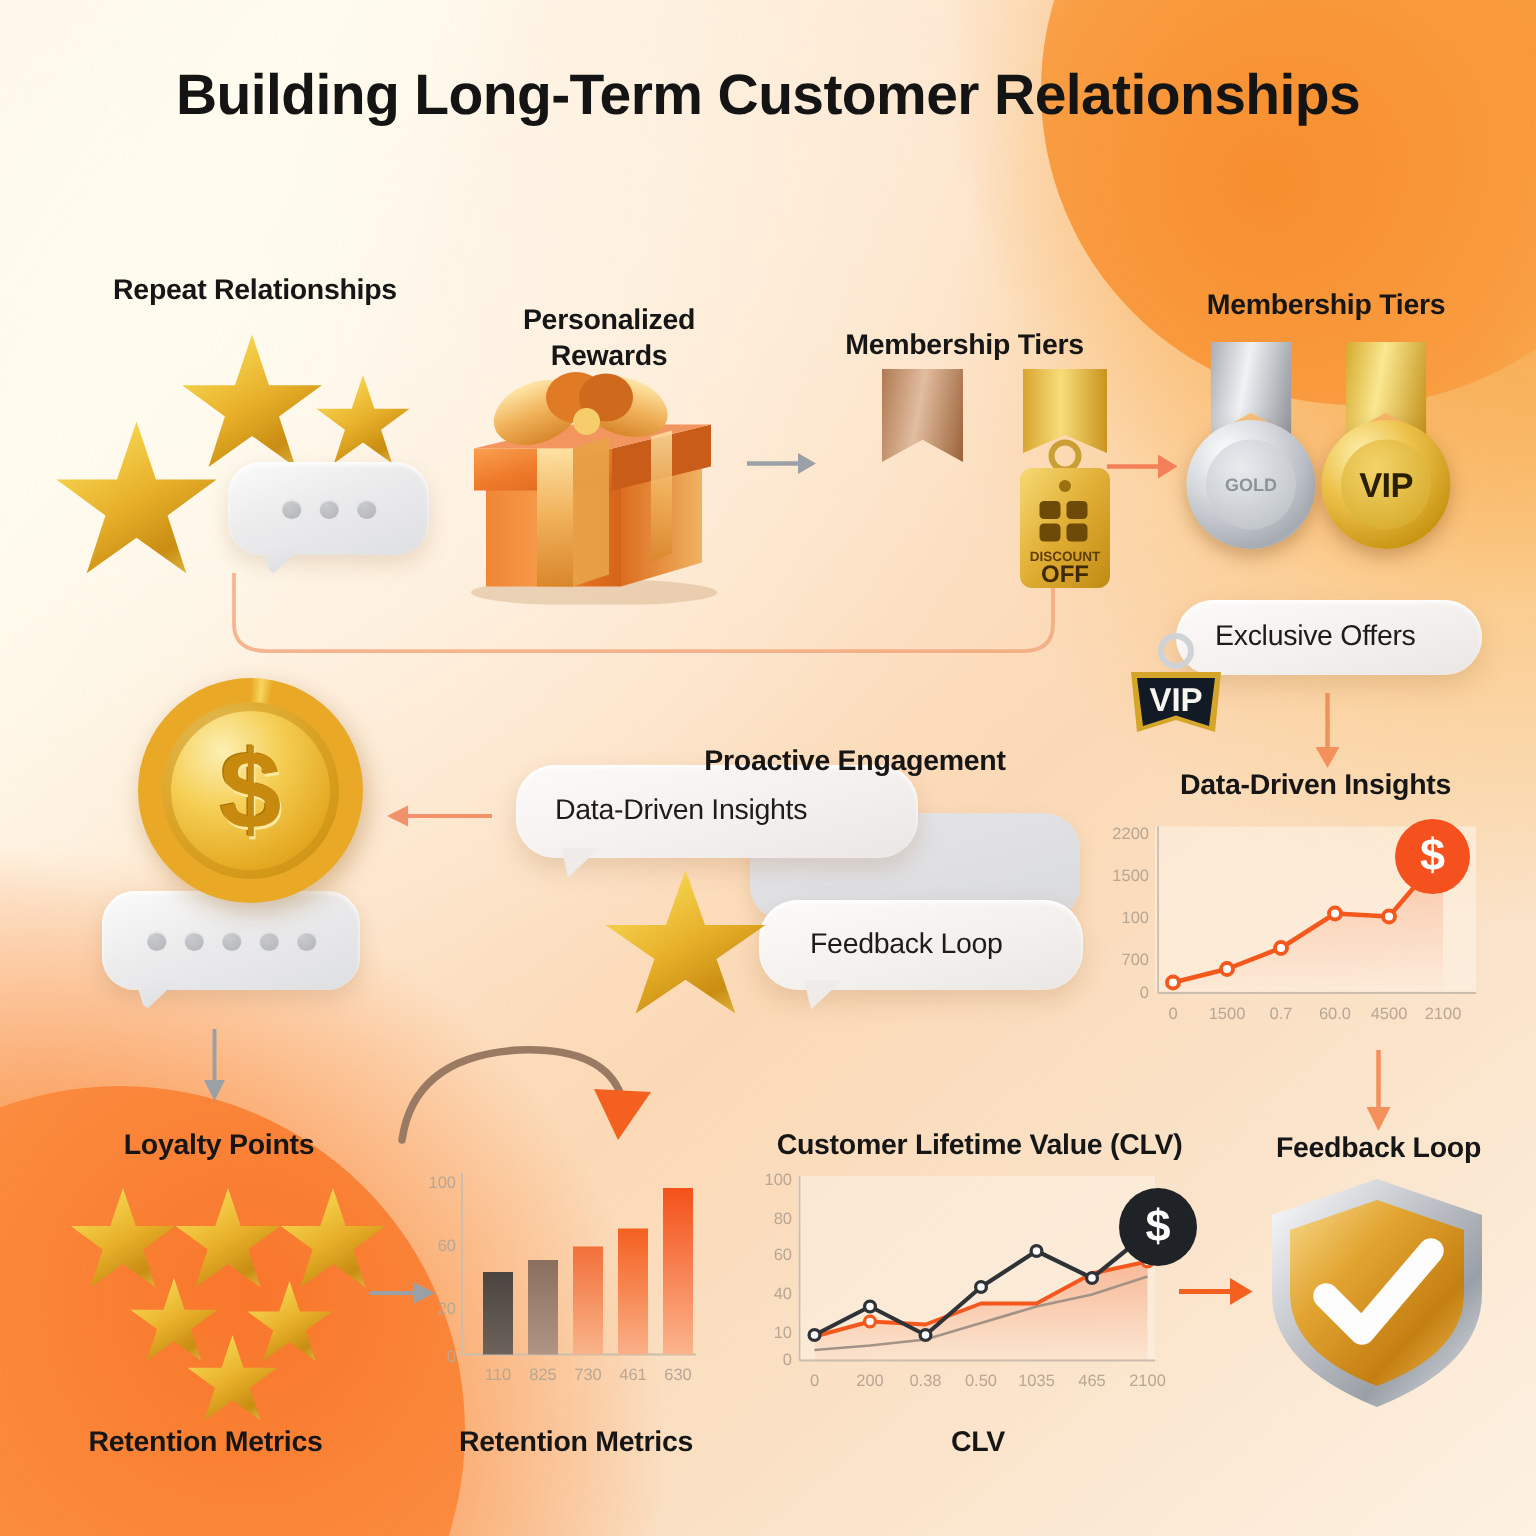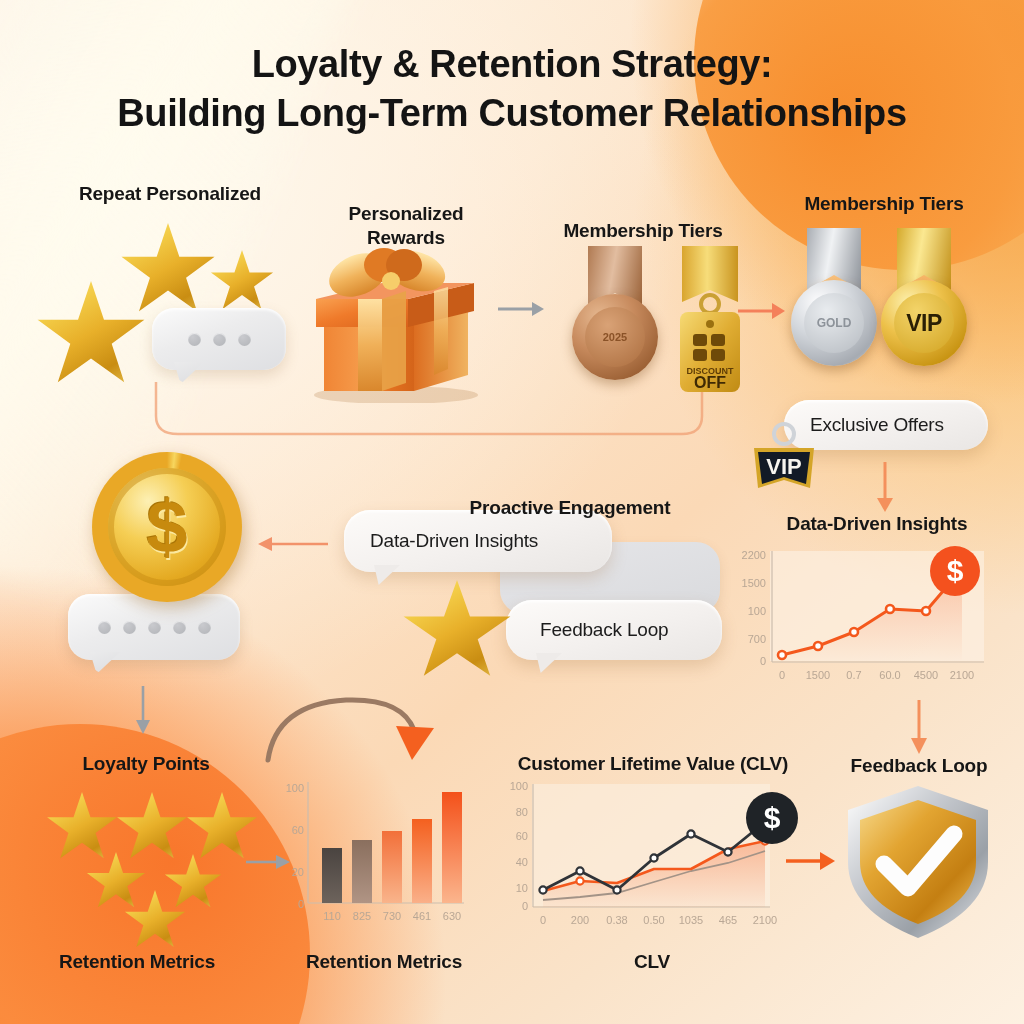--- a/index.html
+++ b/index.html
@@ -158,25 +158,24 @@
 </head>
 <body>
 
 <div id="canvas">
 
   <div class="blob" id="blob-tr"></div>
   <div class="blob" id="blob-bl"></div>
   <div id="light-streak"></div>
 
   <div id="title">
-    <span>Loyalty &amp; Retention Strategy:</span>
     <span class="l2">Building Long-Term Customer Relationships</span>
   </div>
 
-  <div class="lbl" style="left:46px; top:182px; width:248px;">Repeat Personalized</div>
+  <div class="lbl" style="left:46px; top:182px; width:248px;">Repeat Relationships</div>
   <div class="lbl" style="left:320px; top:202px; width:172px;">Personalized
 Rewards</div>
   <div class="lbl" style="left:540px; top:219px; width:206px;">Membership Tiers</div>
   <div class="lbl" style="left:778px; top:192px; width:212px;">Membership Tiers</div>
 
   <div class="star" style="left:120px; top:223px; width:96px; height:96px;"></div>
   <div class="star" style="left:36px;  top:281px; width:110px; height:110px;"></div>
   <div class="star" style="left:210px; top:250px; width:64px; height:64px;"></div>
 
   <div class="bubble3d" style="left:152px; top:308px; width:134px; height:62px;">
@@ -230,25 +229,20 @@
     </g>
   </svg>
 
   <svg class="arrow-h" style="left:498px; top:298px;" width="48" height="22" viewBox="0 0 48 22">
     <path d="M0 11 H34" stroke="#9aa0a6" stroke-width="3"></path>
     <path d="M34 4 L46 11 L34 18 Z" fill="#9aa0a6"></path>
   </svg>
 
   <div class="medal" style="left:560px; top:246px; width:110px; height:150px;">
     <div class="ribbon" style="background:linear-gradient(100deg,#b07a52,#e2bda0 45%,#9a6238);"></div>
-    <div class="medal-disc" style="top:48px;
-        background:radial-gradient(circle at 32% 26%, #e5b78f 0%, #c78a5d 40%, #9d6236 78%, #b8805a 100%);">
-      <div class="medal-inner" style="background:radial-gradient(circle at 38% 30%, #d9a276, #ab6d3e);
-           color:#8a5227; font-size:11px; text-align:center; line-height:1.1;">2025</div>
-    </div>
   </div>
 
   <svg class="medal" style="left:666px; top:246px;" width="88" height="152" viewBox="0 0 88 152">
     <defs>
       <linearGradient id="tg-rib" x1="0" y1="0" x2="1" y2="0">
         <stop offset="0" stop-color="#d9a52e"></stop>
           <stop offset="45%" stop-color="#f7dd7a"></stop>
         <stop offset="100%" stop-color="#c9941f"></stop>
       </linearGradient>
       <linearGradient id="tg-body" x1="0" y1="0" x2="1" y2="1">

